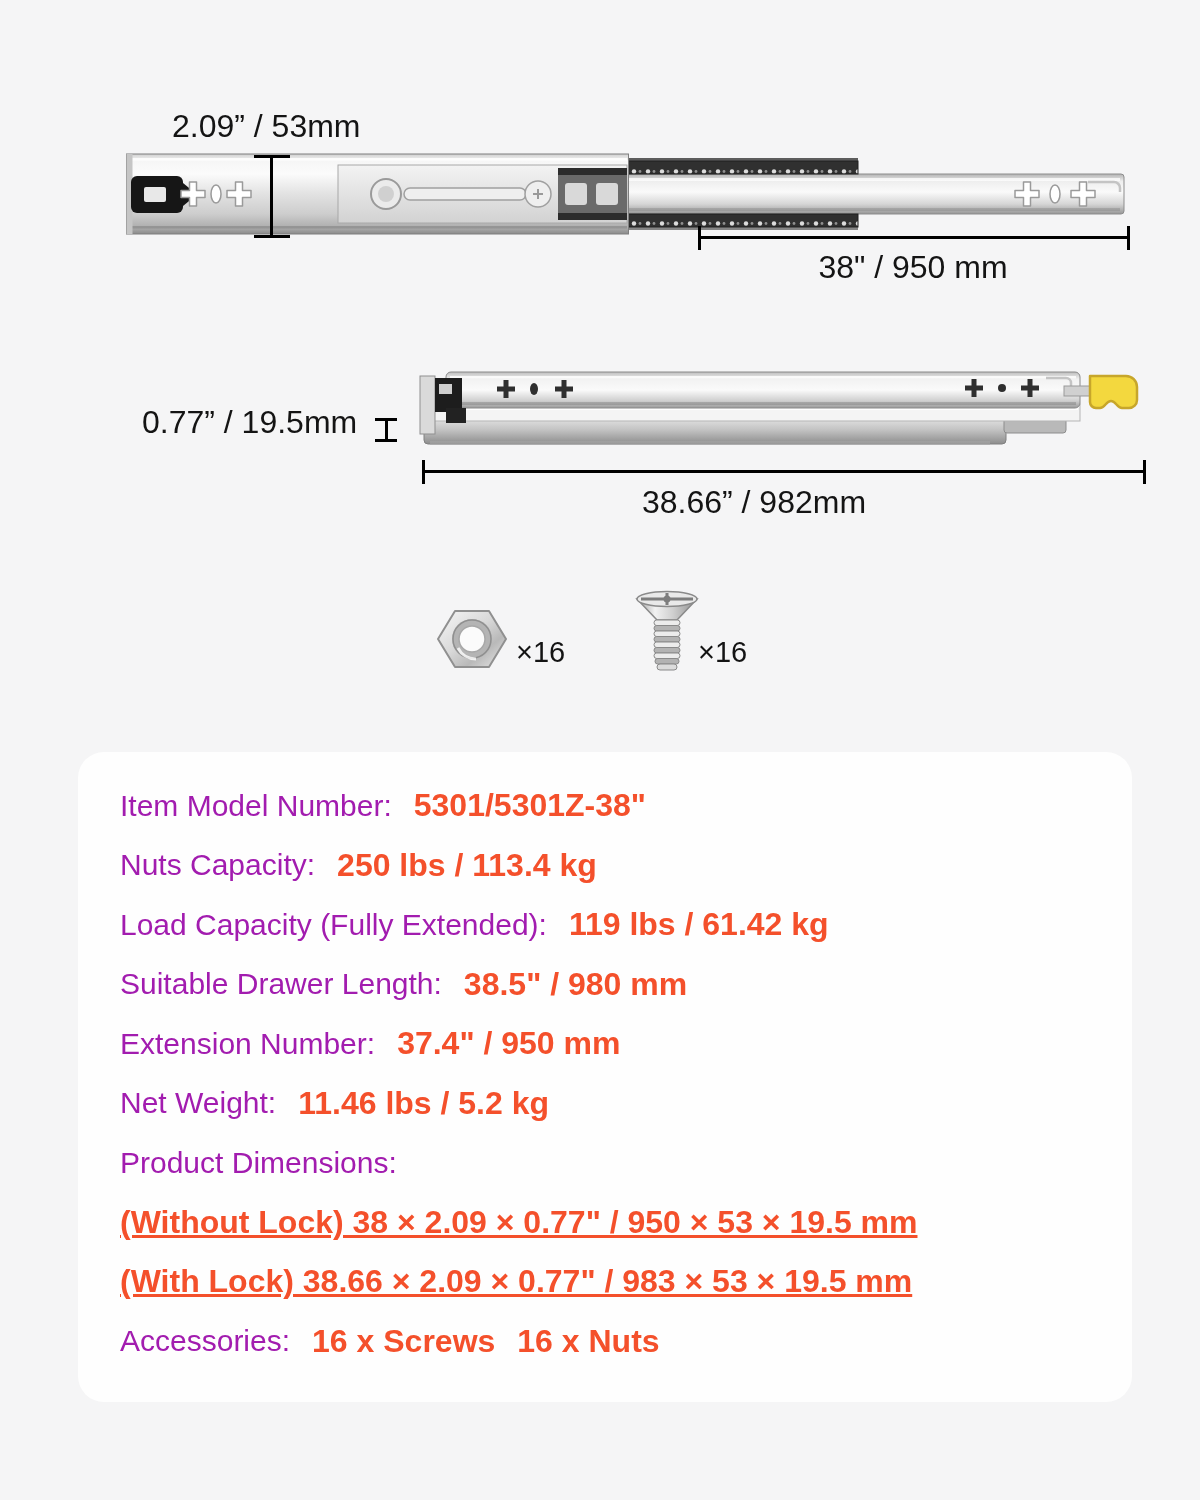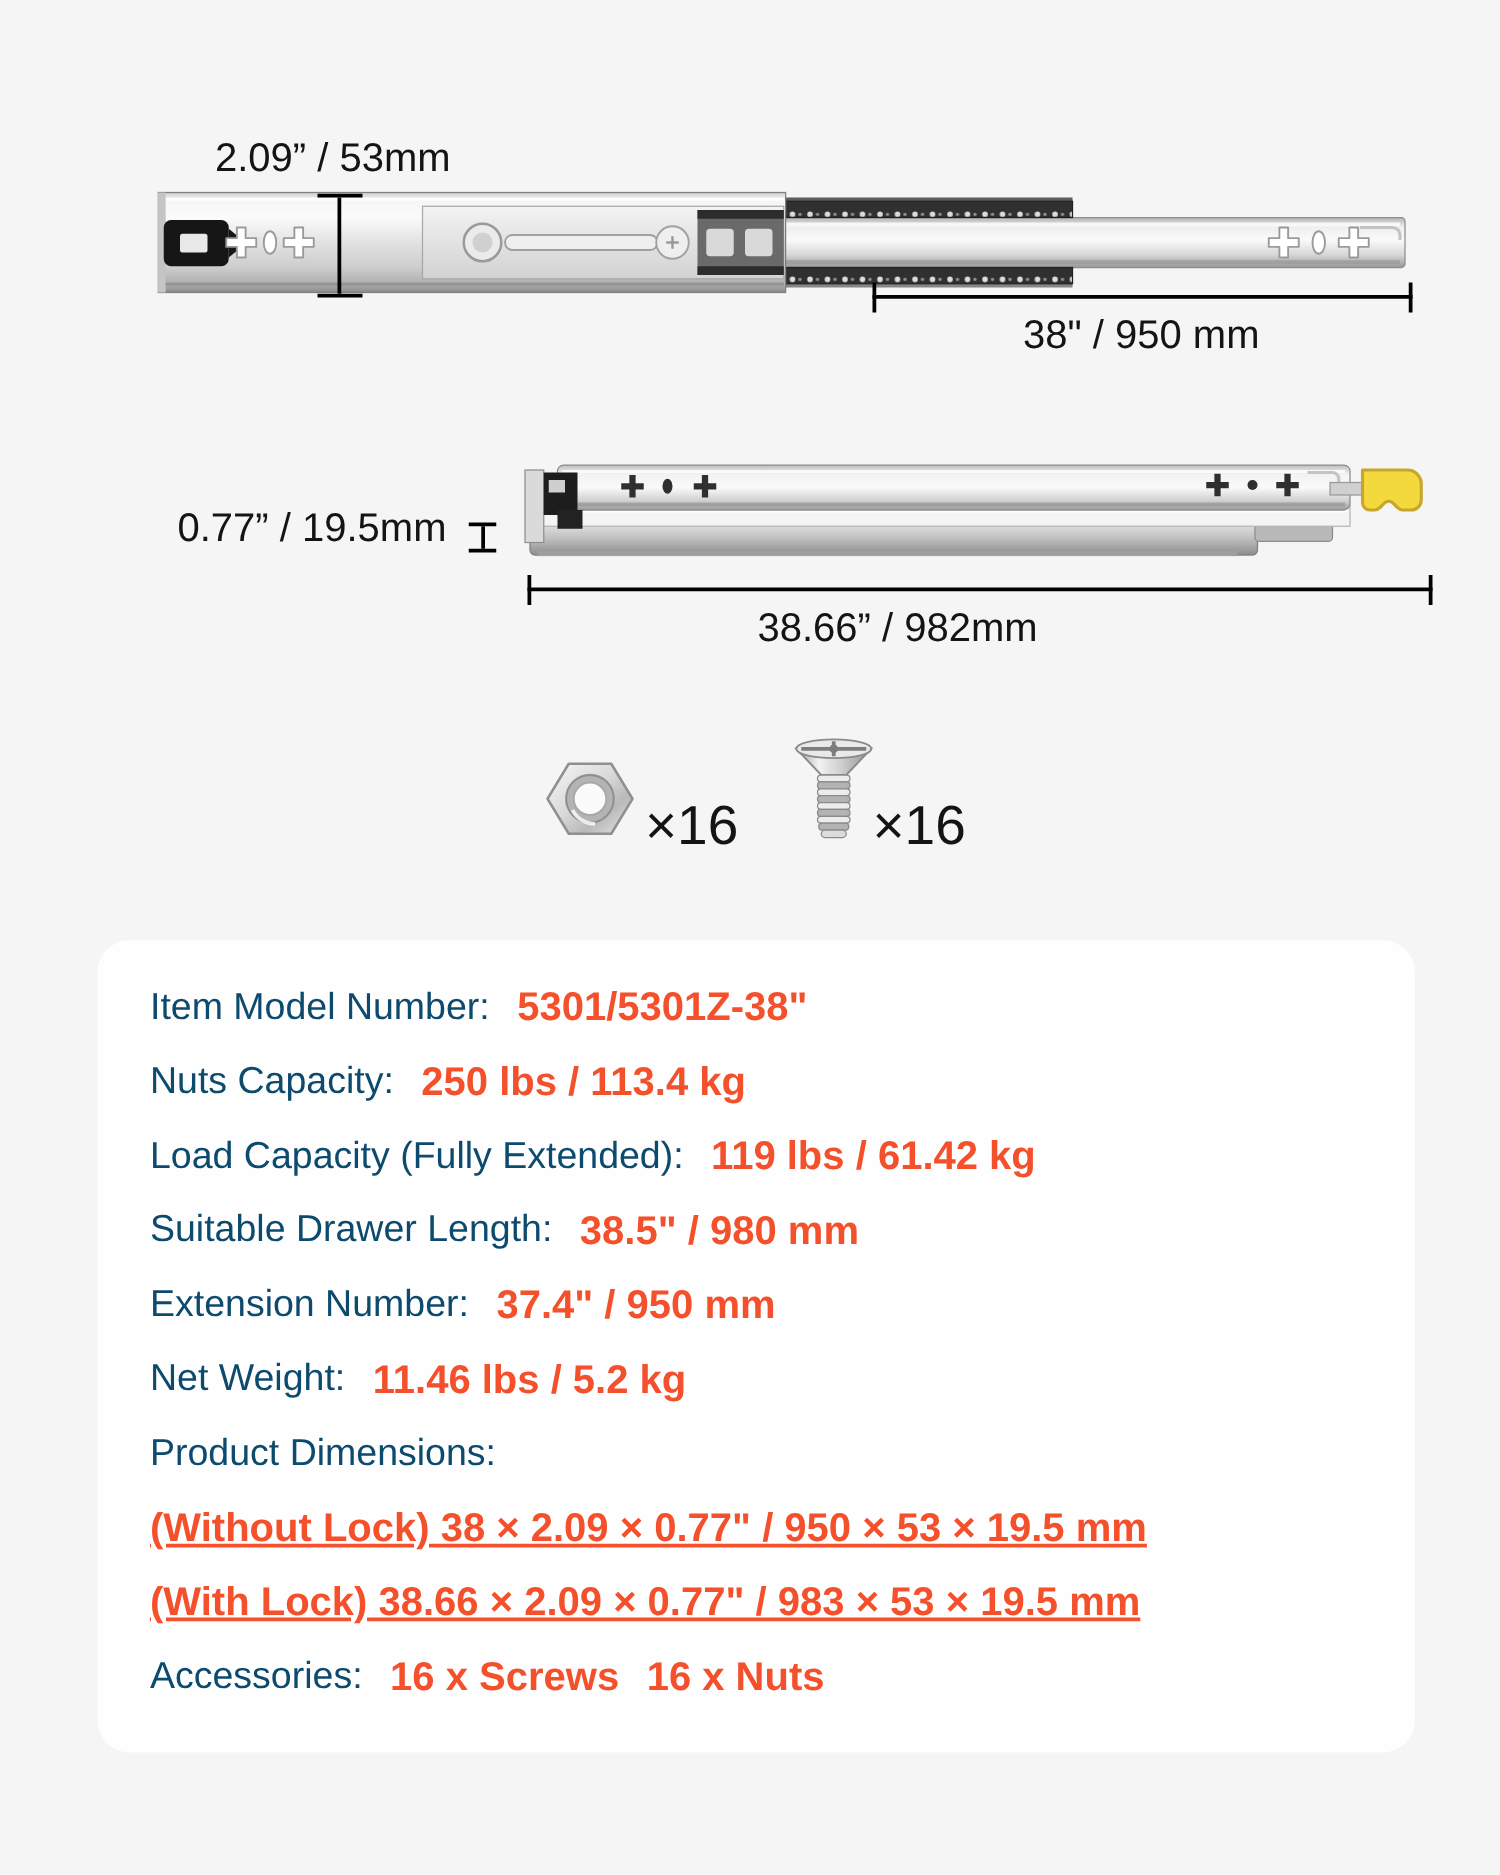--- a/index.html
+++ b/index.html
@@ -15,30 +15,30 @@
   
   .vdim{width:36px;}
   .vdim .cap{position:absolute;left:0;width:36px;height:3px;background:#000;}
   .vdim .line{position:absolute;left:16px;width:3px;background:#000;}
   
   .hdim .line{position:absolute;height:3px;background:#000;}
   .hdim .tick{position:absolute;width:3px;background:#000;}
   
   .ibeam .cap{position:absolute;left:0;width:22px;height:3px;background:#000;}
   .ibeam .line{position:absolute;left:10px;width:3px;background:#000;}
-  .count-label{font-size:44px;font-weight:500;color:#141414;white-space:nowrap;}
+  .count-label{font-size:29px;font-weight:500;color:#141414;white-space:nowrap;}
   
   .spec-card{
     left:78px;top:752px;width:1054px;height:650px;
     background:#fefefe;border-radius:26px;
     box-sizing:border-box;padding:24px 42px 0 42px;
     display:flex;flex-direction:column;
   }
   .spec-row{height:59.5px;display:flex;align-items:center;white-space:nowrap;}
-  .spec-label{font-size:30px;color:#0c4a6e;}
+  .spec-label{font-size:30px;color:#a21caf;}
   .spec-value{font-size:32px;font-weight:bold;color:#f4502b;margin-left:22px;}
   .spec-value.no-label{margin-left:0;text-decoration:underline;}
   .spec-value + .spec-value{}
 </style>
 </head>
 <body>
 
 <div class="abs dim-label" style="left:172px;top:108px;">2.09” / 53mm</div>
 
 <svg class="abs" style="left:126px;top:152px;" width="1002" height="84" viewBox="0 0 1002 84">
@@ -177,21 +177,21 @@
 
   <rect x="646" y="22" width="30" height="10" fill="#d0d0d0" stroke="#999999" stroke-width="1"></rect>
   <path d="M672,12 h36 a11,11 0 0 1 11,11 v13 a8,8 0 0 1 -8,8 h-7 c-5,0 -6,-7 -11,-7 s-6,7 -11,7 h-4 a6,6 0 0 1 -6,-6 z" fill="#f3d83e" stroke="#c7a62b" stroke-width="2.5" stroke-linejoin="round"></path>
 </svg>
 
 <div class="abs hdim" style="left:422px;top:460px;width:724px;height:24px;">
   <div class="tick" style="left:0;top:0;height:24px;"></div>
   <div class="line" style="left:0;top:10px;width:724px;"></div>
   <div class="tick" style="right:0;top:0;height:24px;"></div>
 </div>
-<div class="abs dim-label centered" style="left:718px;top:484px;text-align:right;">38.66” / 982mm</div>
+<div class="abs dim-label centered" style="left:754px;top:484px;text-align:right;">38.66” / 982mm</div>
 
 <svg class="abs" style="left:436px;top:606px;" width="72" height="66" viewBox="0 0 72 66">
   <defs>
     <linearGradient id="mN" x1="0" y1="0" x2="1" y2="1">
       <stop offset="0" stop-color="#f7f7f7"></stop>
         <stop offset="0.45" stop-color="#d9d9d9"></stop>
       <stop offset="0.7" stop-color="#b9b9b9"></stop>
         <stop offset="1" stop-color="#e9e9e9"></stop>
     </linearGradient>
   </defs>

